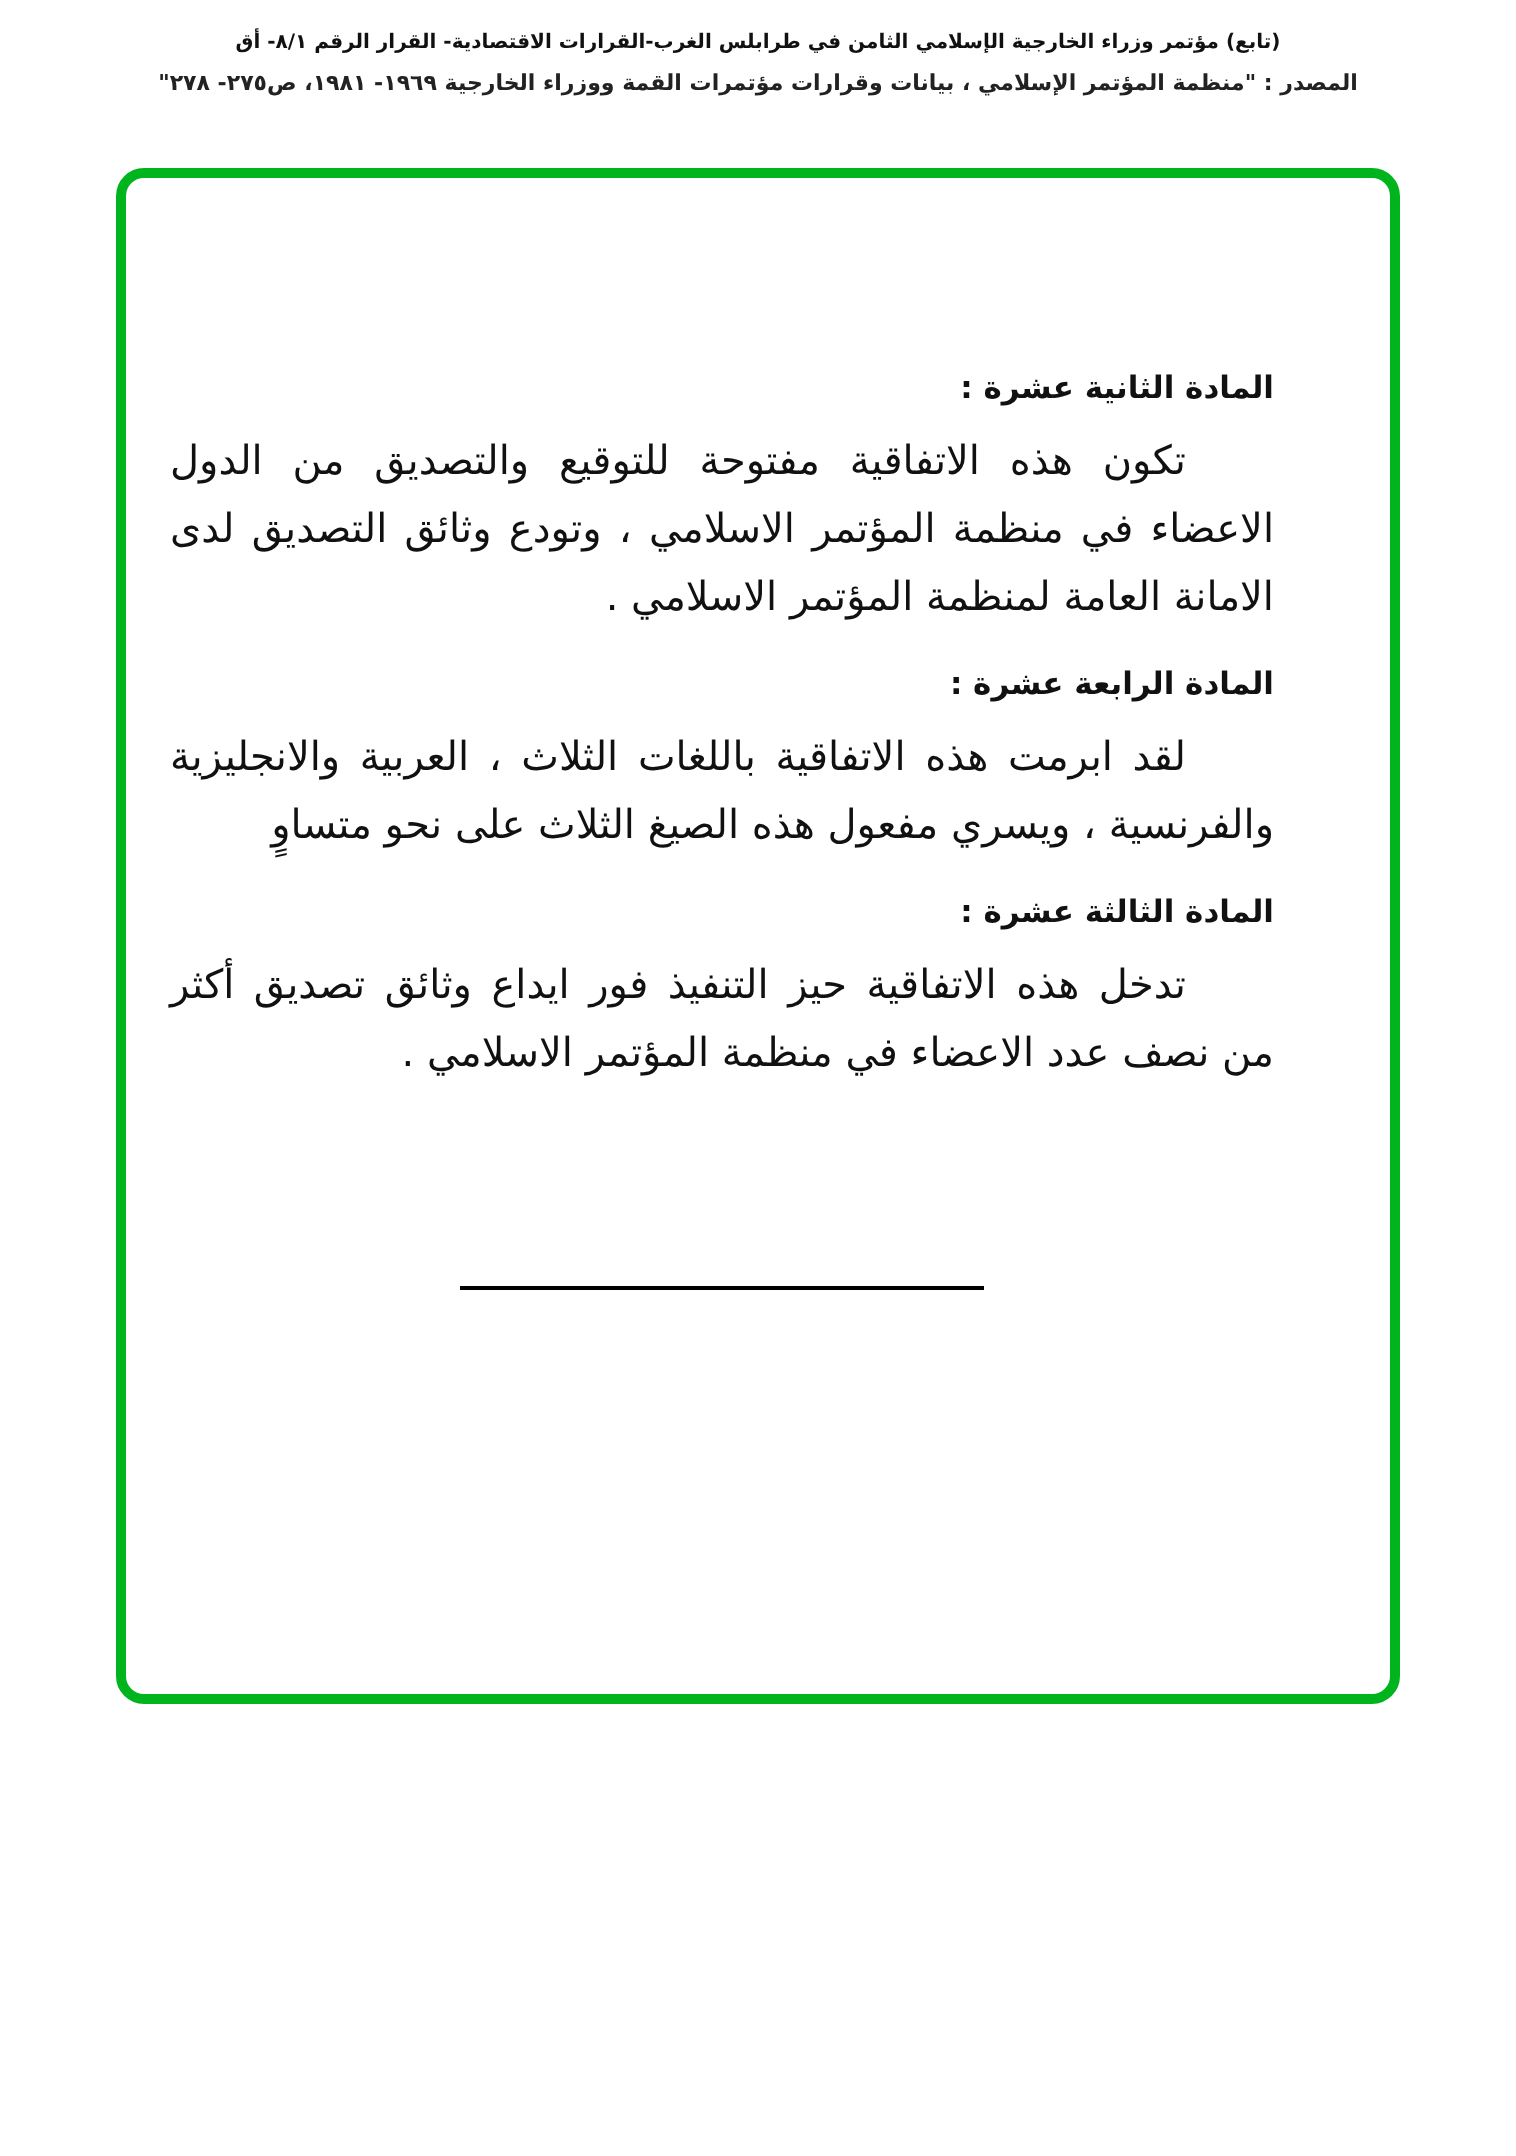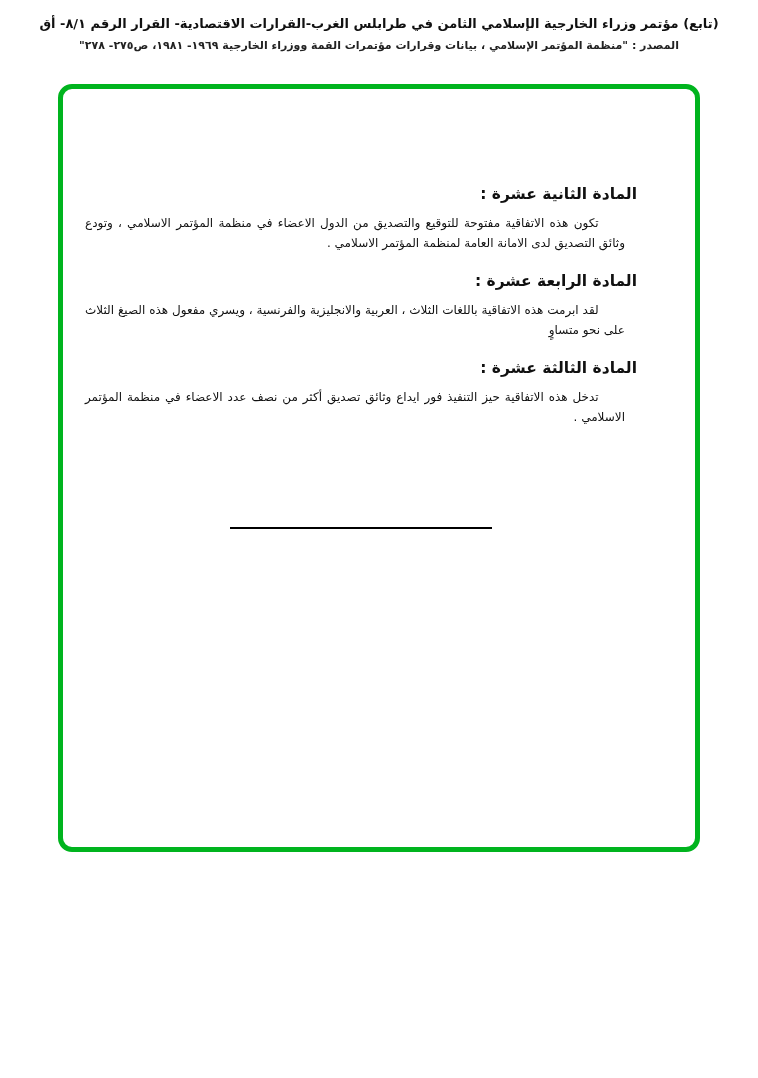--- a/index.html
+++ b/index.html
@@ -19,21 +19,21 @@
   .header {
     position: absolute;
     top: 16px;
     left: 0;
     width: 758px;
     direction: rtl;
     text-align: center;
     color: #111111;
   }
   .header-line1 {
-    font-size: 13px;
+    font-size: 10px;
     font-weight: bold;
     letter-spacing: 0.2px;
     margin-bottom: 8px;
   }
   .header-line2 {
     font-size: 11px;
     font-weight: bold;
     color: #222222;
   }
   .frame {
@@ -52,25 +52,25 @@
     color: #111111;
   }
   .section { margin-bottom: 6px; }
   .section-heading {
     font-weight: bold;
     font-size: 15.5px;
     text-align: right;
     margin: 18px 0 10px 0;
   }
   .section-body {
-    font-size: 12px;
+    font-size: 20px;
     line-height: 1.7;
     text-align: justify;
     text-indent: 2.2em;
-    margin: 0 12px 10px 0;
+    margin: 0 0 10px 0;
   }
   .divider {
     width: 262px;
     height: 0;
     border-top: 2px solid #000000;
     margin: 100px auto 0 auto;
   }
 </style>
 </head>
 <body>

